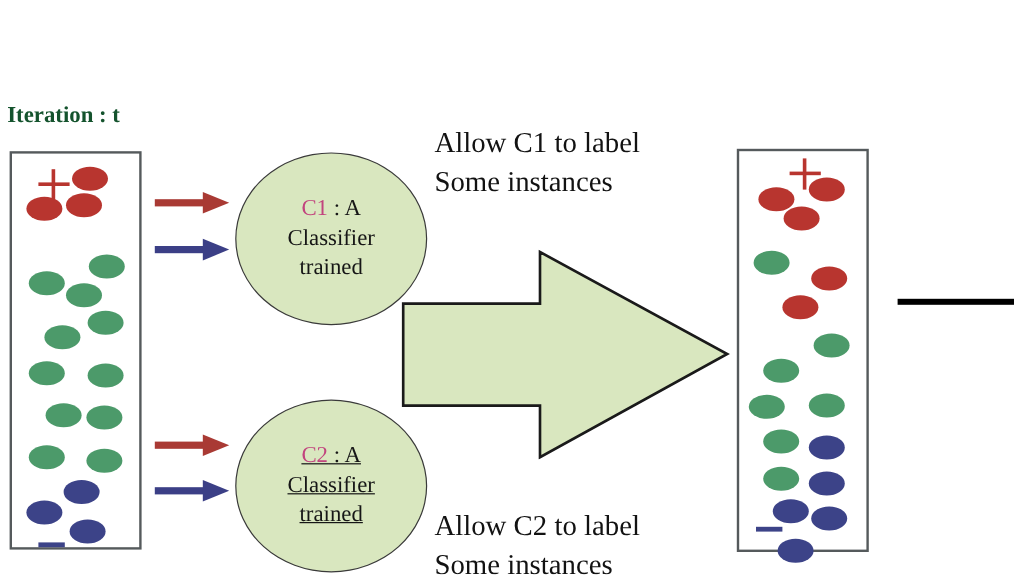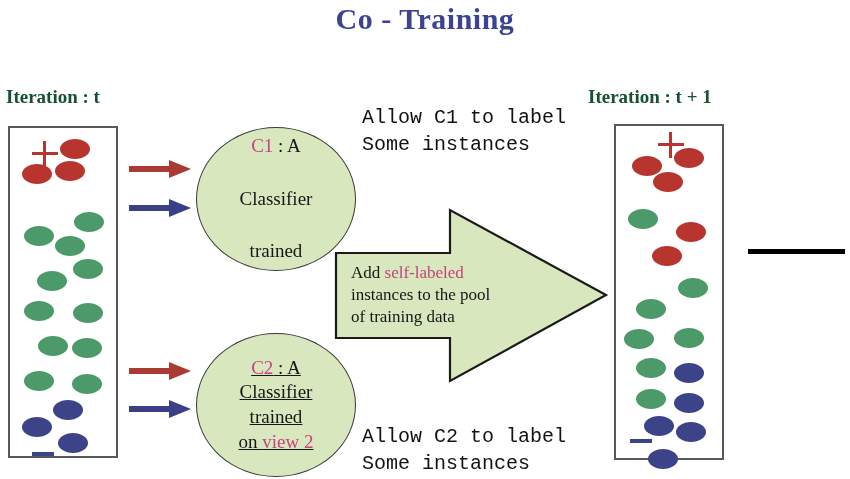--- a/index.html
+++ b/index.html
@@ -82,21 +82,21 @@
     box-sizing: border-box;
     text-align: center;
     line-height: 1.30;
     font-size: 19px;
     color: #161616;
     display: flex;
     flex-direction: column;
     justify-content: center;
     align-items: center;
   }
-  #classifier-c1 { left: 196px; top: 127px; gap: 28px; }
+  #classifier-c1 { left: 196px; top: 127px; }
   #classifier-c2 { left: 196px; top: 333px; text-decoration: underline; }
   .classifier .ln { display: block; white-space: nowrap; }
   .accent { color: #c2447e; }
 
   
   .feed-arrow { position: absolute; height: 18px; width: 62px; }
   .feed-arrow .shaft {
     position: absolute;
     left: 0; top: 6px;
     width: 44px; height: 6px;
@@ -130,45 +130,42 @@
   #arrow-text {
     left: 351px; top: 262px;
     width: 175px;
     font-size: 17px;
     line-height: 1.30;
     color: #161616;
   }
 
   
   .side-caption {
-    font-size: 20px;
+    font-size: 24px;
     line-height: 1.35;
     color: #121212;
     white-space: nowrap;
-    font-family: Liberation Mono, monospace;
   }
   #caption-top    { left: 362px; top: 104px; }
   #caption-bottom { left: 362px; top: 423px; }
 
   
   #continuation-bar {
     left: 748px; top: 249px;
     width: 97px; height: 5px;
     background: #000000;
   }
 </style>
 </head>
 <body>
 
 <div id="canvas">
 
-  <div class="abs" id="title">Co - Training</div>
 
   <div class="abs iter-label" id="iter-left">Iteration : t</div>
-  <div class="abs iter-label" id="iter-right">Iteration : t + 1</div>
 
   <div class="abs pool-box" id="pool-left">
     <div class="sign plus-sign" id="plus-left" style="left: 22px; top: 13px;"></div>
     <div class="sign minus-sign" id="minus-left" style="left: 22px; top: 324px;"></div>
   <div class="dot red" style="left: 50px; top: 11px;"></div>
       <div class="dot red" style="left: 12px; top: 36px;"></div>
       <div class="dot red" style="left: 45px; top: 33px;"></div>
       <div class="dot green" style="left: 64px; top: 84px;"></div>
       <div class="dot green" style="left: 14px; top: 98px;"></div>
       <div class="dot green" style="left: 45px; top: 108px;"></div>
@@ -232,36 +229,28 @@
     <span class="ln">Classifier</span>
     <span class="ln">trained</span>
   </div>
 
   <div class="classifier" id="classifier-c2">
     <span class="ln">
       <span class="accent">C2</span><span> : A</span>
     </span>
     <span class="ln">Classifier</span>
     <span class="ln">trained</span>
-    <span class="ln">
-      <span>on </span><span class="accent">view 2</span>
-    </span>
   </div>
 
   <div class="abs" id="big-arrow">
     <svg viewBox="0 0 278 175" xmlns="http://www.w3.org/2000/svg">
       <polygon points="4,45 118,45 118,2 274,87 118,173 118,130 4,130" fill="#d9e7bf" stroke="#1a1a1a" stroke-width="2.2" stroke-linejoin="miter"></polygon>
     </svg>
   </div>
 
-  <div class="abs" id="arrow-text">
-    <span>Add </span><span class="accent">self-labeled</span><br>
-    <span>instances to the pool</span><br>
-    <span>of training data</span>
-  </div>
 
   <div class="abs side-caption" id="caption-top">
     <span>Allow C1 to label</span><br>
     <span>Some instances</span>
   </div>
 
   <div class="abs side-caption" id="caption-bottom">
     <span>Allow C2 to label</span><br>
     <span>Some instances</span>
   </div>

